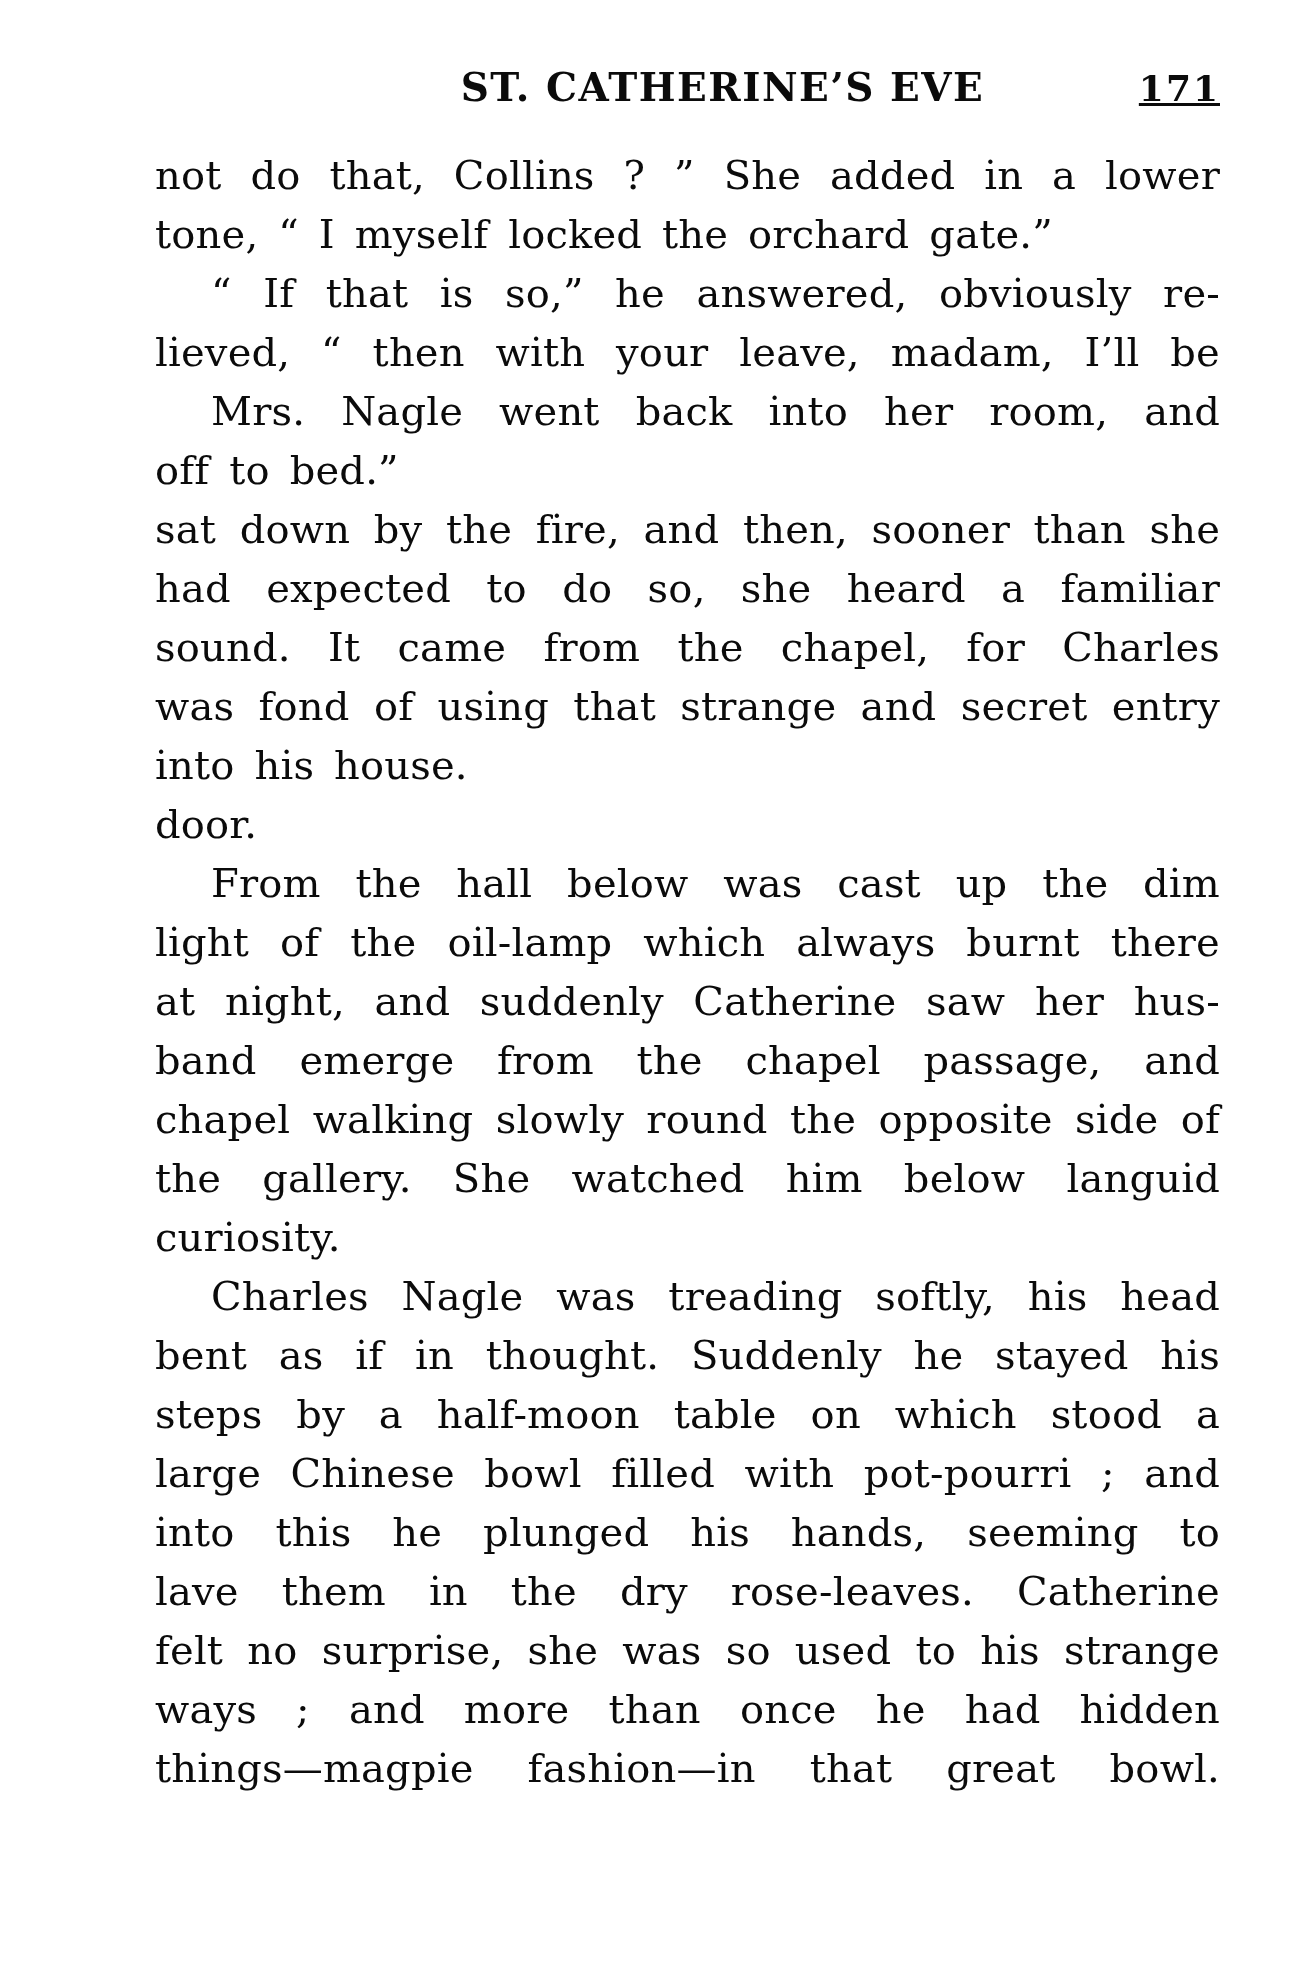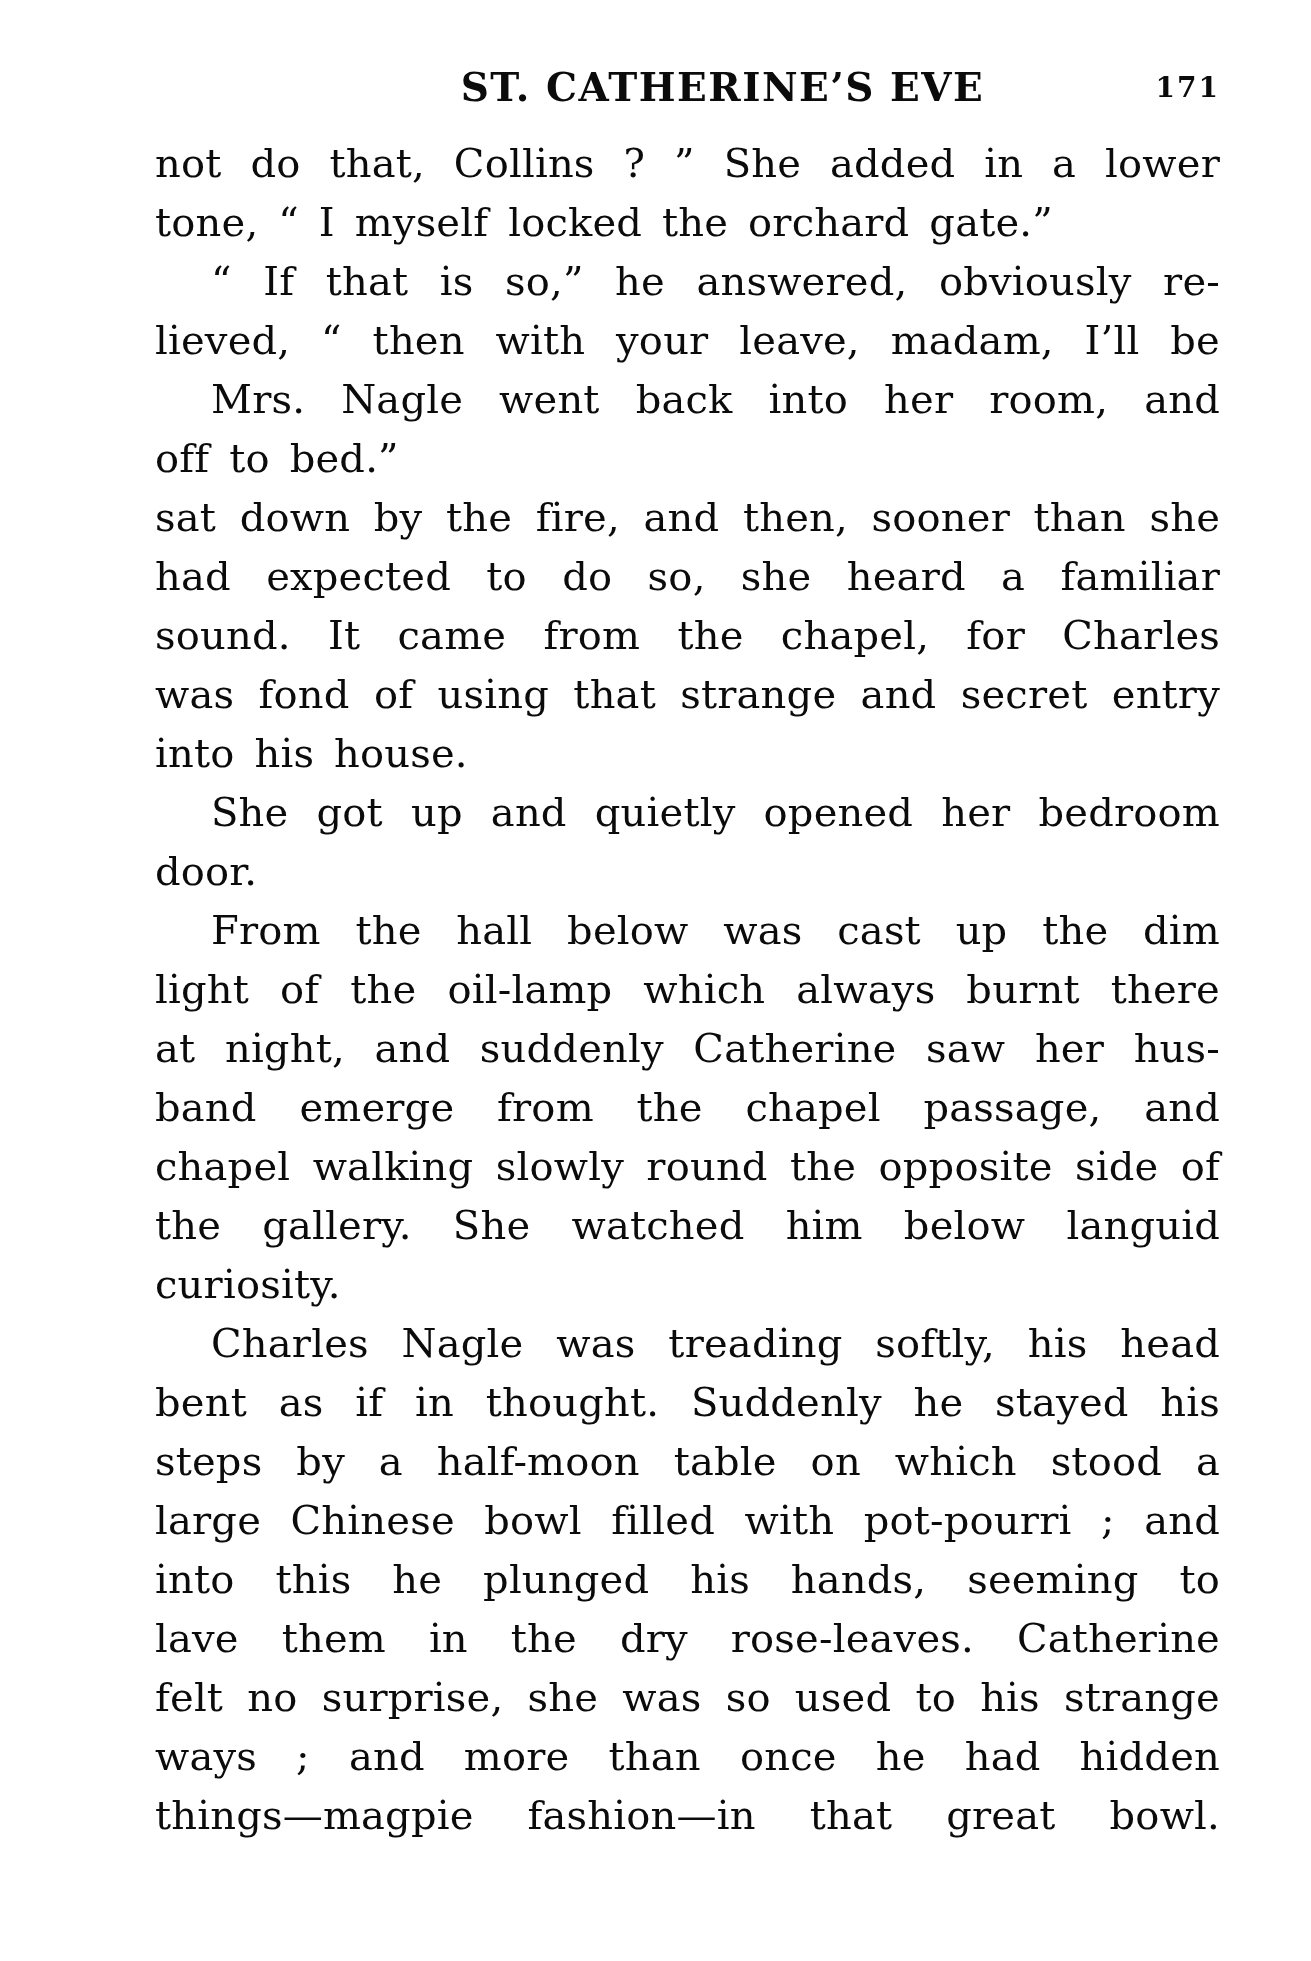--- a/index.html
+++ b/index.html
@@ -35,26 +35,27 @@
     font-size: 39px;
     line-height: 46px;
     letter-spacing: 1.5px;
     white-space: nowrap;
   }
   .page-number {
     position: absolute;
     top: 66px;
     right: 91px;
     font-weight: bold;
-    font-size: 28px;
+    font-size: 36px;
     line-height: 44px;
     letter-spacing: 2px;
+    text-decoration: underline;
   }
   .body-text {
-    margin-top: 22px;
+    margin-top: 34px;
     padding-left: 155px;
     padding-right: 91px;
   }
   .line {
     font-size: 40px;
     line-height: 59px;
     height: 59px;
     letter-spacing: 0.2px;
     text-align: justify;
     text-align-last: justify;
@@ -83,21 +84,20 @@
       <div class="line end">tone, “ I myself locked the orchard gate.”</div>
       <div class="line indent">“ If that is so,” he answered, obviously re-</div>
       <div class="line">lieved, “ then with your leave, madam, I’ll be</div>
       <div class="line indent">Mrs. Nagle went back into her room, and</div>
       <div class="line end">off to bed.”</div>
       <div class="line">sat down by the fire, and then, sooner than she</div>
       <div class="line">had expected to do so, she heard a familiar</div>
       <div class="line">sound.  It came from the chapel, for Charles</div>
       <div class="line">was fond of using that strange and secret entry</div>
       <div class="line end">into his house.</div>
-      <div class="line indent">She got up and quietly opened her bedroom</div>
       <div class="line end">door.</div>
       <div class="line indent">From the hall below was cast up the dim</div>
       <div class="line">light of the oil-lamp which always burnt there</div>
       <div class="line">at night, and suddenly Catherine saw her hus-</div>
       <div class="line">band emerge from the chapel passage, and</div>
       <div class="line">chapel walking slowly round the opposite side of</div>
       <div class="line">the gallery.  She watched him below languid</div>
       <div class="line end">curiosity.</div>
       <div class="line indent">Charles Nagle was treading softly, his head</div>
       <div class="line">bent as if in thought.  Suddenly he stayed his</div>

